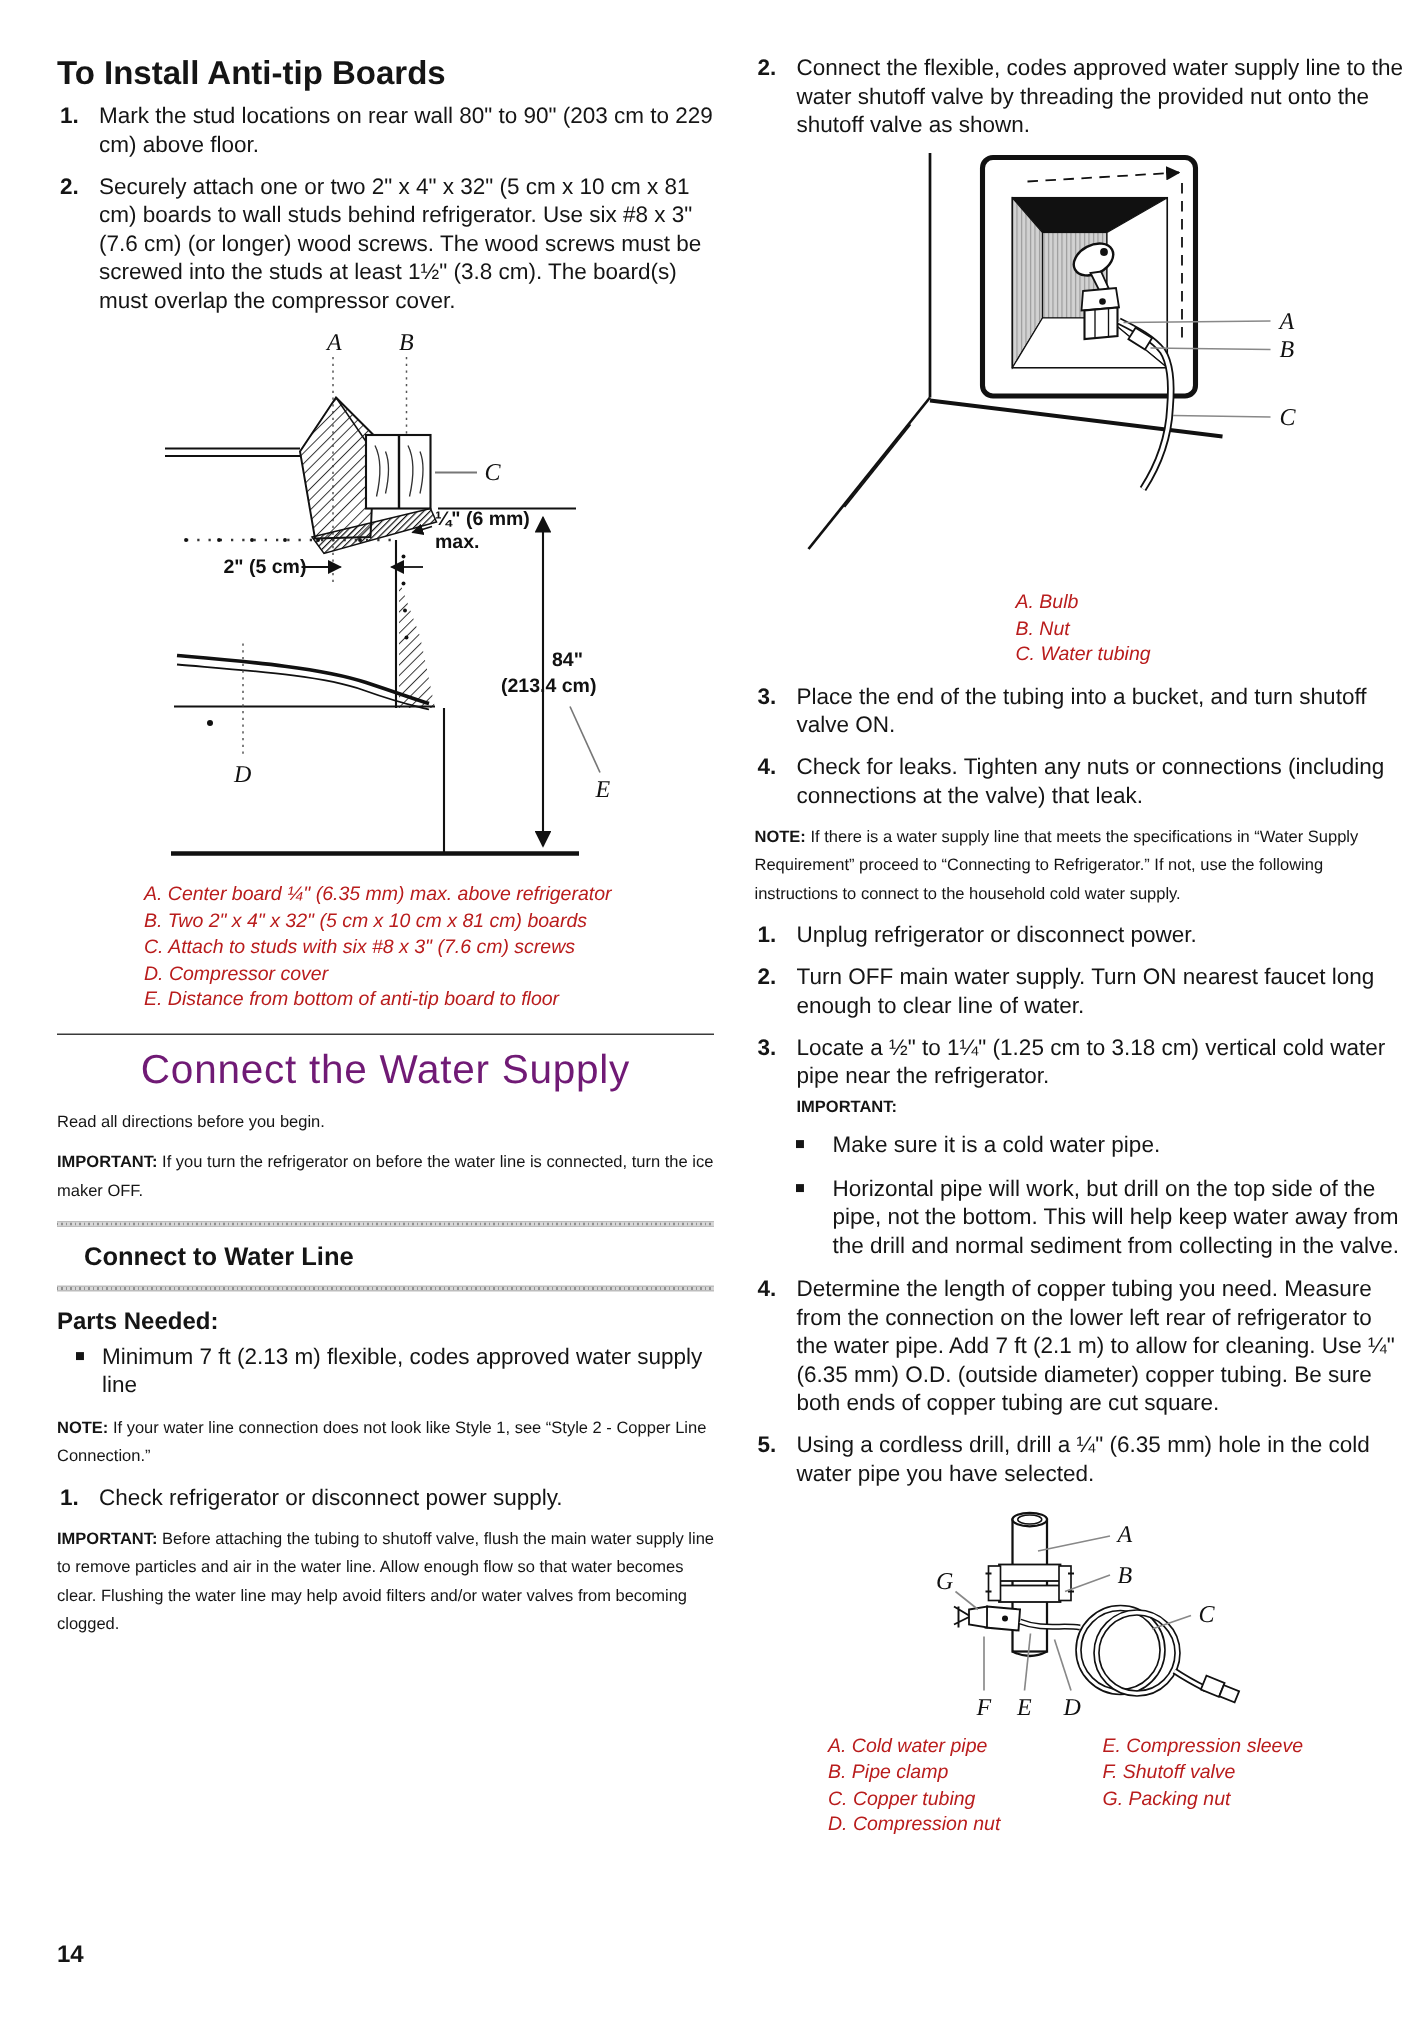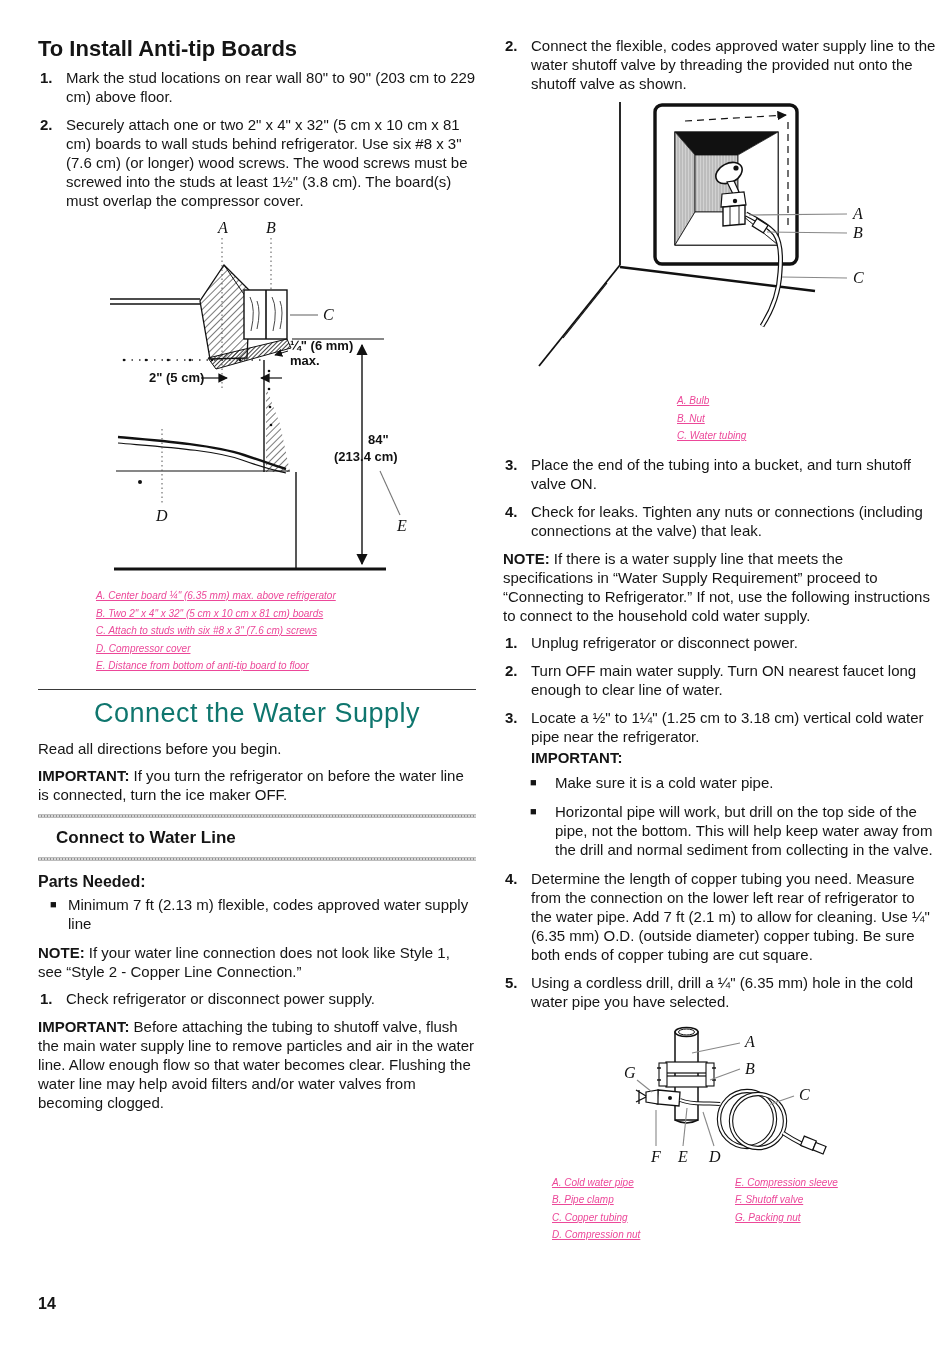--- a/index.html
+++ b/index.html
@@ -9,39 +9,39 @@
     font-family:"Liberation Sans", sans-serif; color:#151515; overflow:hidden;
   }
   .col { position:absolute; top:36px; }
   .col.left  { left:38px;  width:438px; }
   .col.right { left:503px; width:434px; }
 
   h2.sect { font-size:22px; font-weight:bold; margin-bottom:6px; }
   h3.sub  { font-size:17px; font-weight:bold; margin:14px 0 4px 0; }
   h4.parts{ font-size:16px; font-weight:bold; margin:12px 0 4px 0; }
 
-  p.body { font-size:15px; line-height:19px; margin-bottom:8px; }
+  p.body { font-size:11px; line-height:19px; margin-bottom:8px; }
   .step { display:flex; font-size:15px; line-height:19px; margin-bottom:9px; }
   .step .num { width:28px; flex:0 0 28px; font-weight:bold; padding-left:2px; }
   .step .txt { flex:1; }
 
   .bullet { display:flex; font-size:15px; line-height:19px; margin:2px 0 10px 0; }
   .bullet .sq { width:30px; flex:0 0 30px; padding-left:12px; font-size:11px; line-height:19px; }
   .bullet.deep { margin-left:25px; }
   .bullet.deep .sq { width:27px; flex:0 0 27px; padding-left:2px; }
 
-  .caption { font-style:italic; font-size:10px; line-height:17.5px; color:#ec4899;text-decoration:underline; }
+  .caption { font-style:italic; font-size:13px; line-height:17.5px; color:#b91c1c; }
   .caption.d1 { margin:6px 0 0 58px; }
   .caption.d2 { margin:2px 0 0 174px; }
   .cap3wrap { display:flex; margin:4px 0 0 49px; }
   .cap3wrap .c3l { width:183px; }
 
   .thin-rule { border:none; border-top:1.5px solid #3a3a3a; margin:14px 0 8px 0; }
   .big-heading {
-    text-align:center; font-size:27px; color:#0f766e; letter-spacing:0.5px;
+    text-align:center; font-size:27px; color:#701a75; letter-spacing:0.5px;
     font-weight:400; margin:2px 0 10px 0;
   }
   .stipple {
     height:4px; margin:4px 0;
     background-image:repeating-linear-gradient(90deg,#8f8f8f 0 1px,#d8d8d8 1px 3px);
     border-top:1px solid #bdbdbd; border-bottom:1px solid #bdbdbd;
   }
   .banner-h { font-size:17px; font-weight:bold; padding:6px 0 5px 18px; }
 
   .pagenum { position:absolute; left:38px; top:1295px; font-size:16px; font-weight:bold; }

